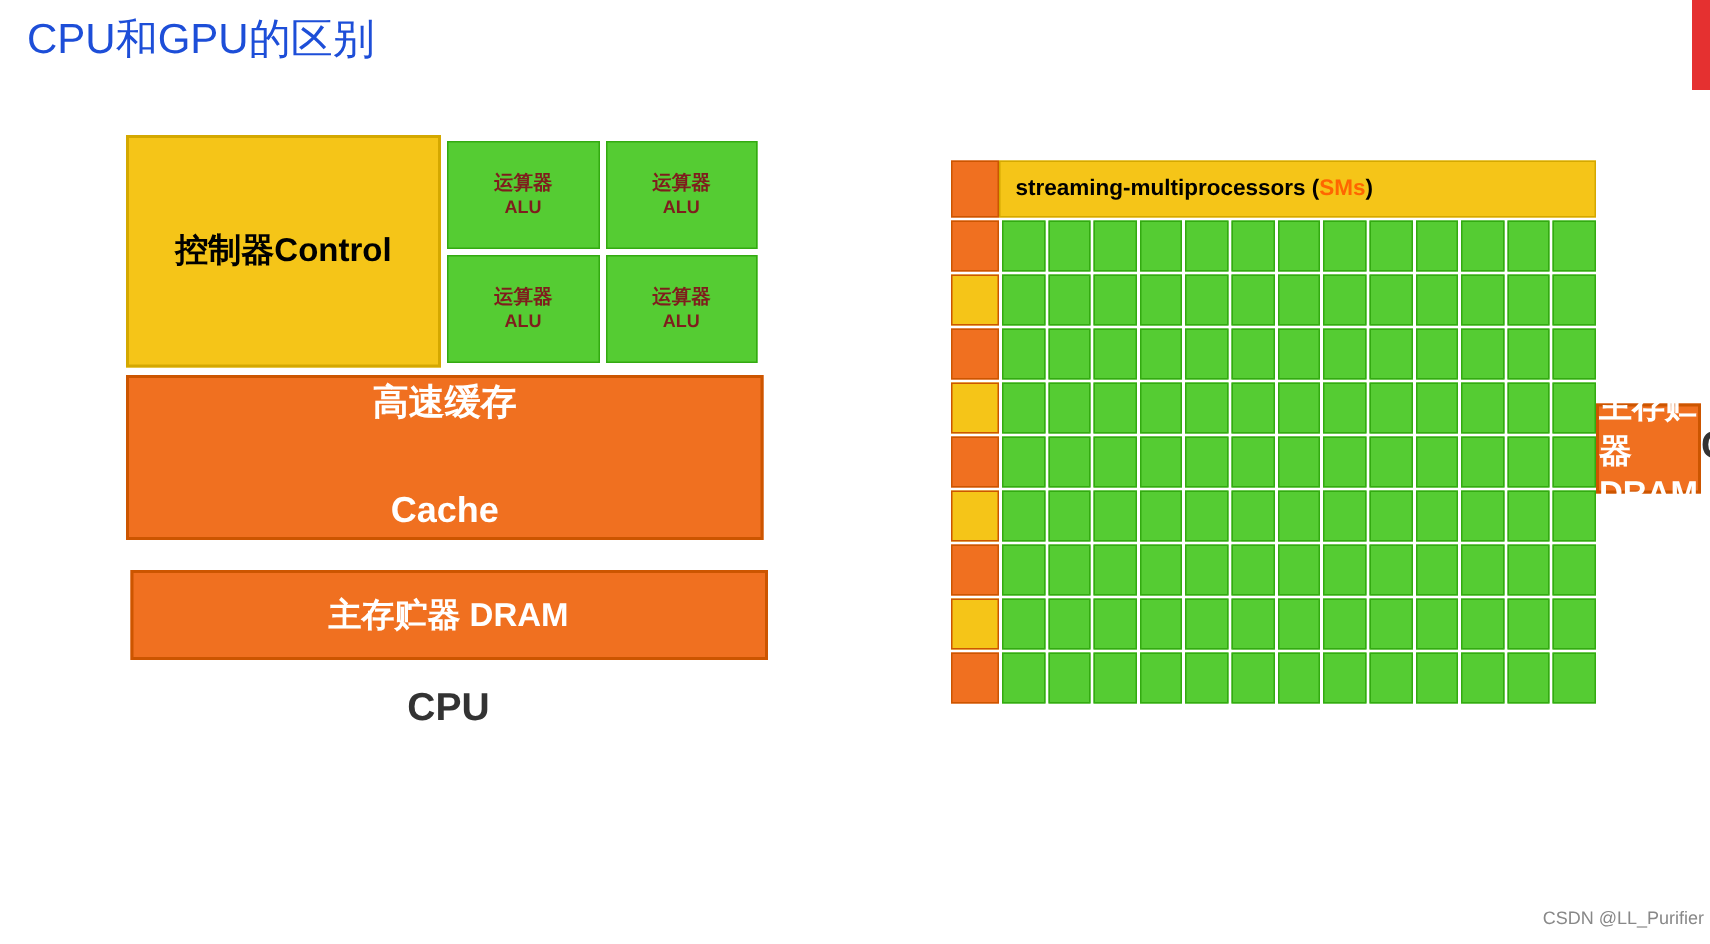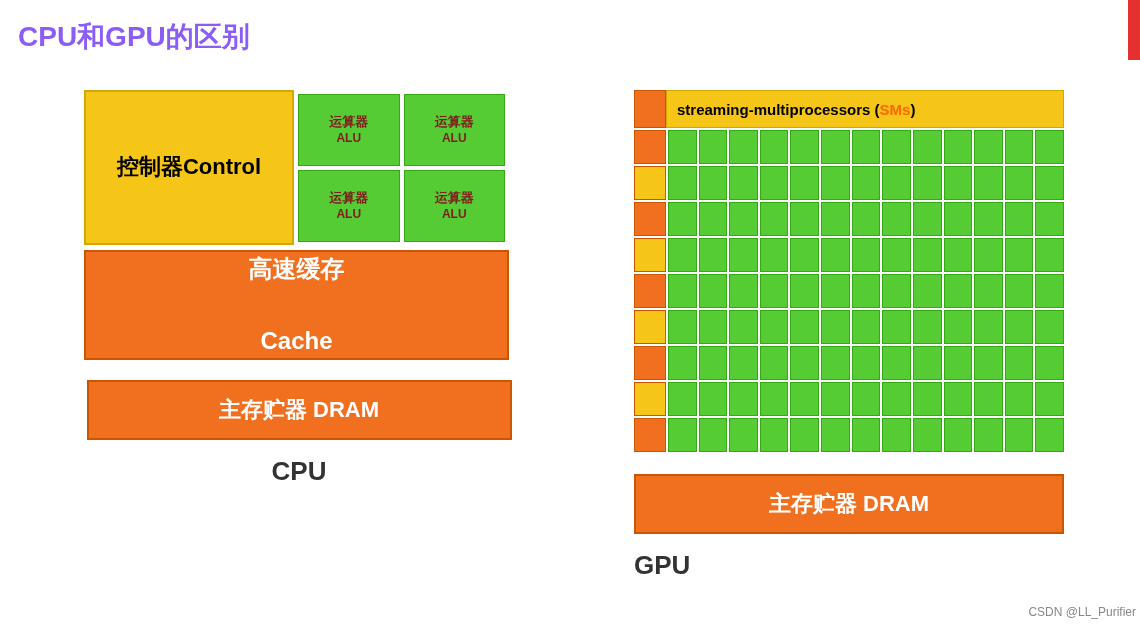--- a/index.html
+++ b/index.html
@@ -8,25 +8,25 @@
       width: 1140px;
       height: 629px;
       background: #ffffff;
       font-family: 'Microsoft YaHei', Arial, sans-serif;
       position: relative;
       overflow: hidden;
     }
 
     .title {
       position: absolute;
-      top: 18px;
+      top: 7px;
       left: 18px;
       font-size: 28px;
-      font-weight: bold;
-      color: #8b5cf6;
+      font-weight: normal;
+      color: #1d4ed8;
     }
 
     .red-bar {
       position: absolute;
       top: 0;
       right: 0;
       width: 12px;
       height: 60px;
       background: #e53030;
     }
@@ -137,22 +137,22 @@
     .diagram-label {
       margin-top: 16px;
       font-size: 26px;
       font-weight: bold;
       color: #333;
     }
 
     
     .gpu-diagram {
       display: flex;
-      flex-direction: column;
-      align-items: flex-start;
+      flex-direction: row;
+      align-items: center;
       width: 422px;
     }
 
     .gpu-inner {
       width: 430px;
       display: flex;
       flex-direction: column;
     }
 
     .sm-label-row {

